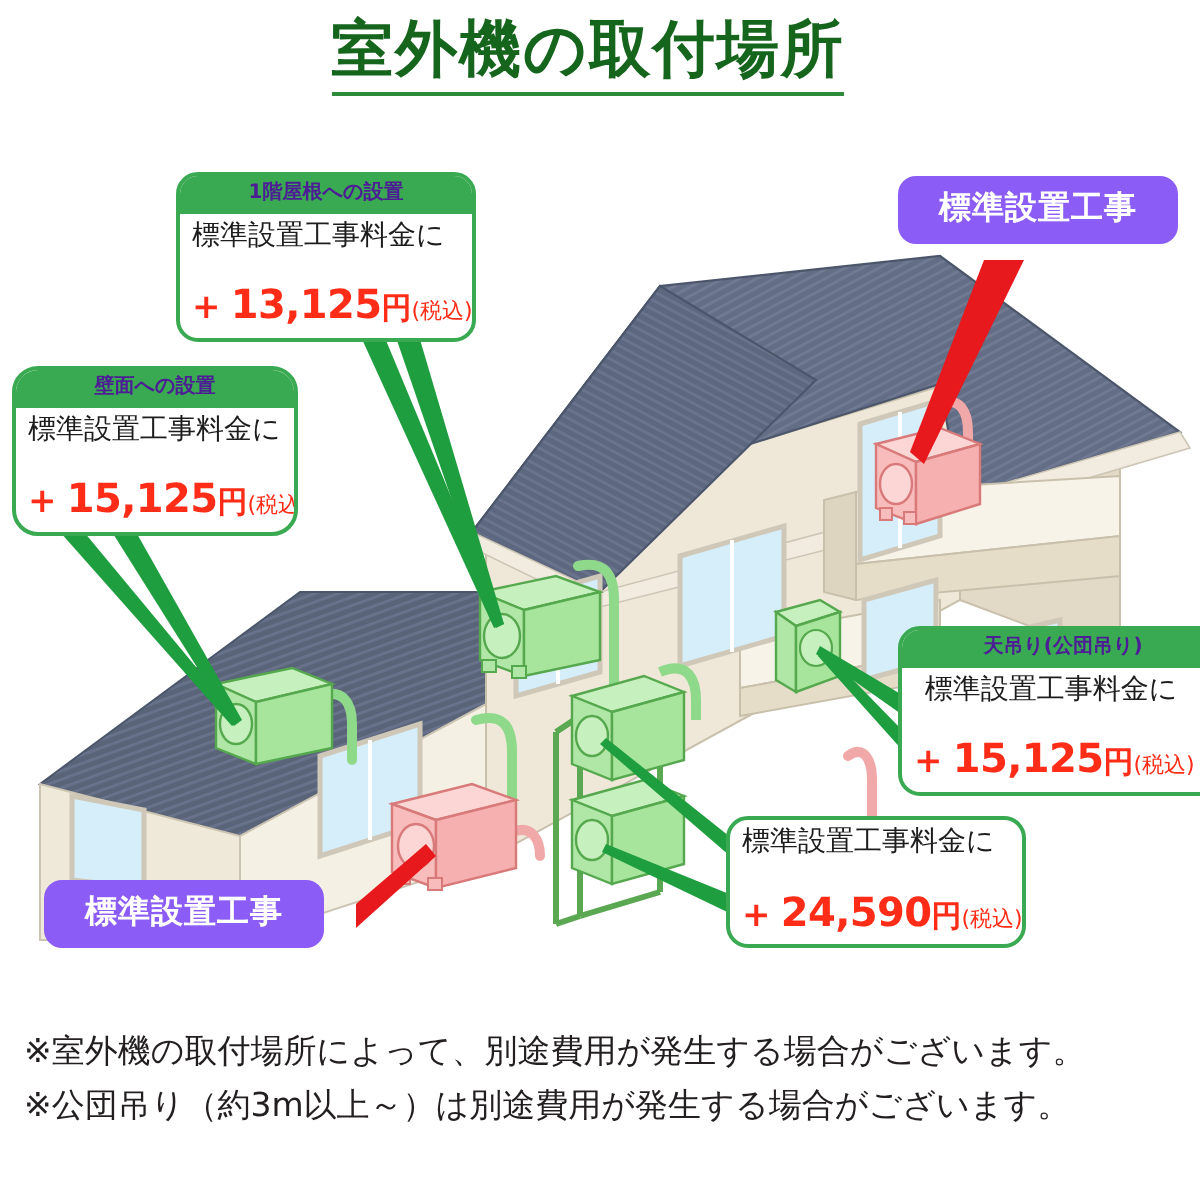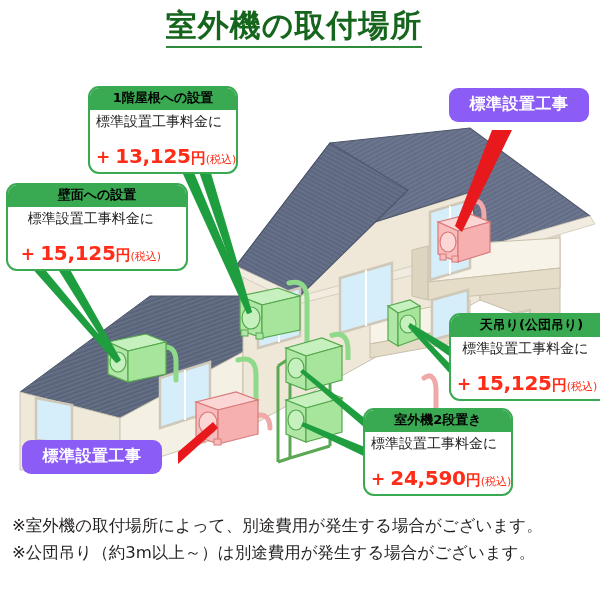--- a/index.html
+++ b/index.html
@@ -46,22 +46,22 @@
     position: absolute;
     background: #ffffff;
     border: 2px solid #3aaa52;
     border-radius: 11px;
     box-sizing: border-box;
     overflow: hidden;
     z-index: 40;
   }
   .callout-head {
     background: #3aaa52;
-    color: #000000;
-    font-size: 13px;
+    color: #4c1d95;
+    font-size: 10px;
     font-weight: bold;
     text-align: center;
     padding: 3px 6px 4px 6px;
     line-height: 1.15;
     white-space: nowrap;
   }
   .callout-body {
     padding: 3px 18px 4px 6px;
     text-align: center;
   }
@@ -293,21 +293,21 @@
     <div class="callout-head">1階屋根への設置</div>
     <div class="callout-body">
       <div class="callout-line1">標準設置工事料金に</div>
       <div class="callout-price">
         <span class="price-plus">+</span>
         <span class="price-num">13,125</span><span class="price-yen">円</span><span class="price-tax">(税込)</span>
       </div>
     </div>
   </div>
 
-  <div class="callout" style="left:6px; top:183px; width:182px;">
+  <div class="callout" style="left:6px; top:183px; width:143px;border-radius:13px;">
     <div class="callout-head">壁面への設置</div>
     <div class="callout-body">
       <div class="callout-line1">標準設置工事料金に</div>
       <div class="callout-price">
         <span class="price-plus">+</span>
         <span class="price-num">15,125</span><span class="price-yen">円</span><span class="price-tax">(税込)</span>
       </div>
     </div>
   </div>
 
@@ -316,21 +316,20 @@
     <div class="callout-body">
       <div class="callout-line1">標準設置工事料金に</div>
       <div class="callout-price">
         <span class="price-plus">+</span>
         <span class="price-num">15,125</span><span class="price-yen">円</span><span class="price-tax">(税込)</span>
       </div>
     </div>
   </div>
 
   <div class="callout" style="left:363px; top:408px; width:150px;">
-    <div class="callout-head">室外機2段置き</div>
     <div class="callout-body">
       <div class="callout-line1">標準設置工事料金に</div>
       <div class="callout-price">
         <span class="price-plus">+</span>
         <span class="price-num">24,590</span><span class="price-yen">円</span><span class="price-tax">(税込)</span>
       </div>
     </div>
   </div>
 
   <div class="badge-red" style="left:449px; top:88px; width:140px;">標準設置工事</div>

